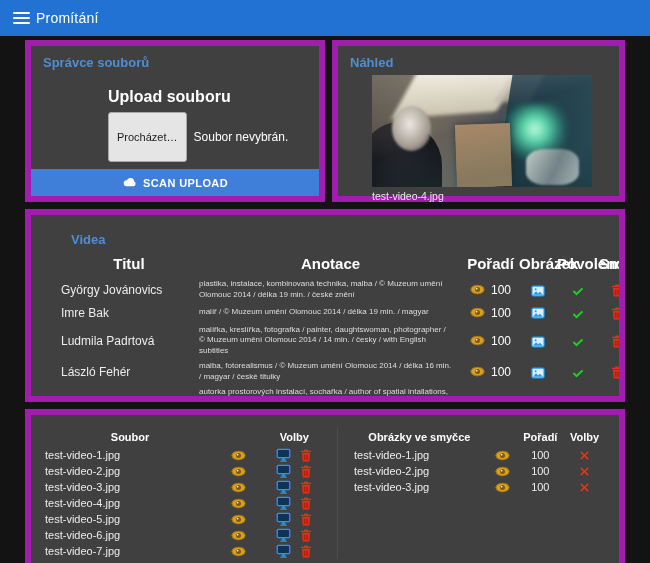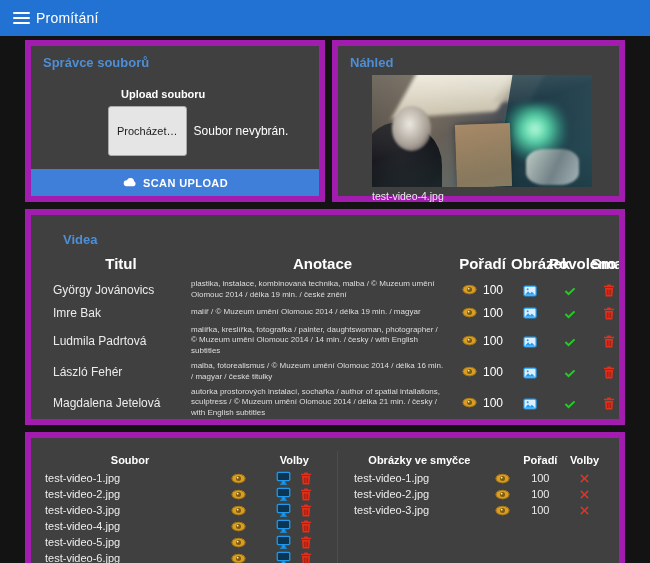--- a/index.html
+++ b/index.html
@@ -11,21 +11,21 @@
   .burger span{height:2px;background:#fff;border-radius:1px;}
   .appbar h1{color:#fff;font-size:14px;font-weight:400;letter-spacing:.2px;}
   
   .content{padding:4px 25px 0;}
   .row-top{display:flex;gap:7px;}
   .panel{background:#404040;border:6px solid #a21caf;}
   .panel-title{color:#4d8ed5;font-size:13px;font-weight:700;padding:9px 12px 0;}
   
   .fm{width:300px;height:162px;position:relative;flex:none;}
   .upload{margin:18px 0 0 77px;}
-  .upload-label{color:#fff;font-size:11px;font-weight:700;margin-bottom:6px;margin-left:13px;}
+  .upload-label{color:#fff;font-size:16px;font-weight:700;margin-bottom:6px;}
   .file-row{display:flex;align-items:center;gap:7px;}
   .browse-btn{background:#e5e5e5;border:1px solid #a9a9a9;border-radius:3px;font-size:11px;
     padding:18px 8px;color:#1c1c1c;font-family:inherit;cursor:pointer;}
   .no-file{color:#fff;font-size:12px;}
   .scan-btn{position:absolute;left:0;right:0;bottom:0;height:27px;background:#3f7fd9;border:none;
     color:#fff;font-weight:700;font-size:11px;letter-spacing:.4px;display:flex;align-items:center;
     justify-content:center;gap:6px;cursor:pointer;font-family:inherit;}
   
   .preview{flex:1;height:162px;}
   .preview-body{padding:5px 12px 0 34px;}
@@ -44,21 +44,21 @@
     background:linear-gradient(170deg,#a88a68,#8a6f52 80%);box-shadow:0 0 6px rgba(0,0,0,.4);}
   .t-foil{right:6%;bottom:2%;width:24%;height:32%;border-radius:35%;filter:blur(1px);opacity:.9;
     background:linear-gradient(115deg,#dcdcd6 0%,#7d8187 55%,#bcbfc3 100%);}
   .t-figure{left:-4%;bottom:-12%;width:36%;height:70%;border-radius:45% 55% 0 0;
     background:radial-gradient(ellipse at 45% 35%,#23242a 0%,#131419 70%);}
   .t-hair{left:9%;top:28%;width:18%;height:40%;border-radius:50%;filter:blur(1px);
     background:radial-gradient(ellipse at 45% 40%,#ece8e2 0%,#a39b91 60%,rgba(120,112,104,0) 95%);}
   .t-haze{inset:0;background:linear-gradient(160deg,rgba(232,222,200,.26) 0%,rgba(232,222,200,0) 45%,rgba(110,200,190,.12) 78%);}
   .caption{color:#e9e9e9;font-size:10.5px;margin-top:3px;}
   
-  .videos{margin-top:7px;height:216px;padding:8px 20px;overflow:hidden;}
+  .videos{margin-top:7px;height:193px;padding:8px 28px;overflow:hidden;}
   .videos table{width:100%;border-collapse:collapse;table-layout:fixed;margin-top:4px;}
   .videos th{color:#fff;font-size:15px;font-weight:700;padding:4px 0 5px;text-align:center;}
   .videos th.h-anno{text-align:center;}
   .c-titul{color:#ececec;font-size:12px;padding:3px 4px 3px 2px;vertical-align:middle;}
   .c-anno{color:#dedede;font-size:8px;line-height:1.35;padding:2px 10px 2px 0;vertical-align:middle;}
   .order-wrap{display:flex;align-items:center;justify-content:center;gap:6px;color:#fff;font-size:12px;}
   .c-ic{text-align:center;vertical-align:middle;}
   .icn{display:inline-flex;vertical-align:middle;line-height:0;cursor:pointer;}
   
   .images{margin-top:7px;height:200px;padding:8px 12px;overflow:hidden;}

